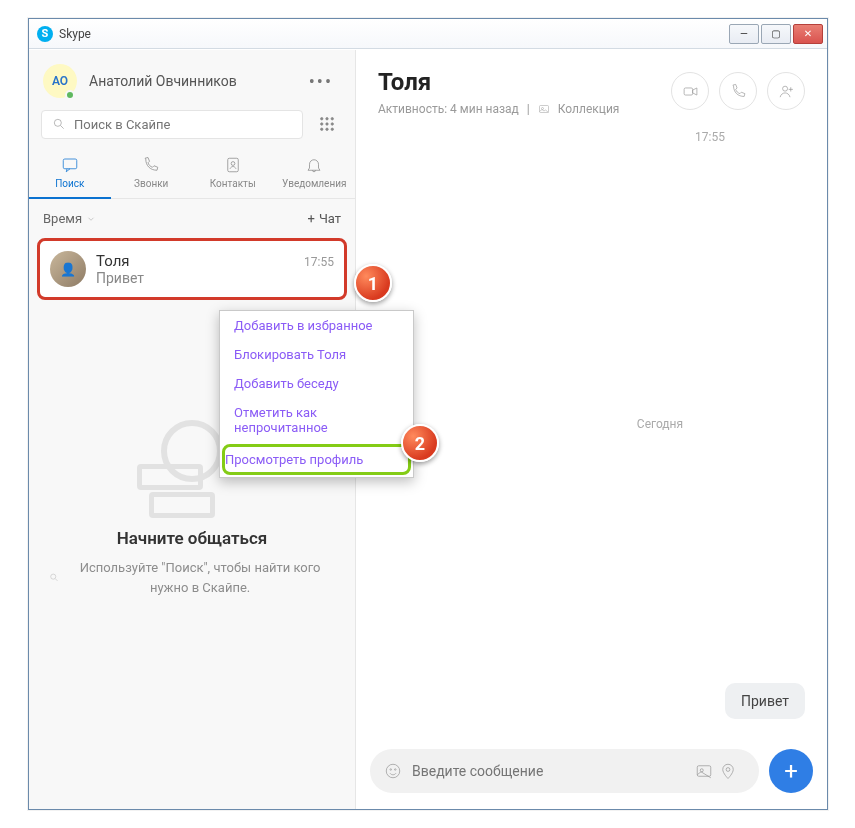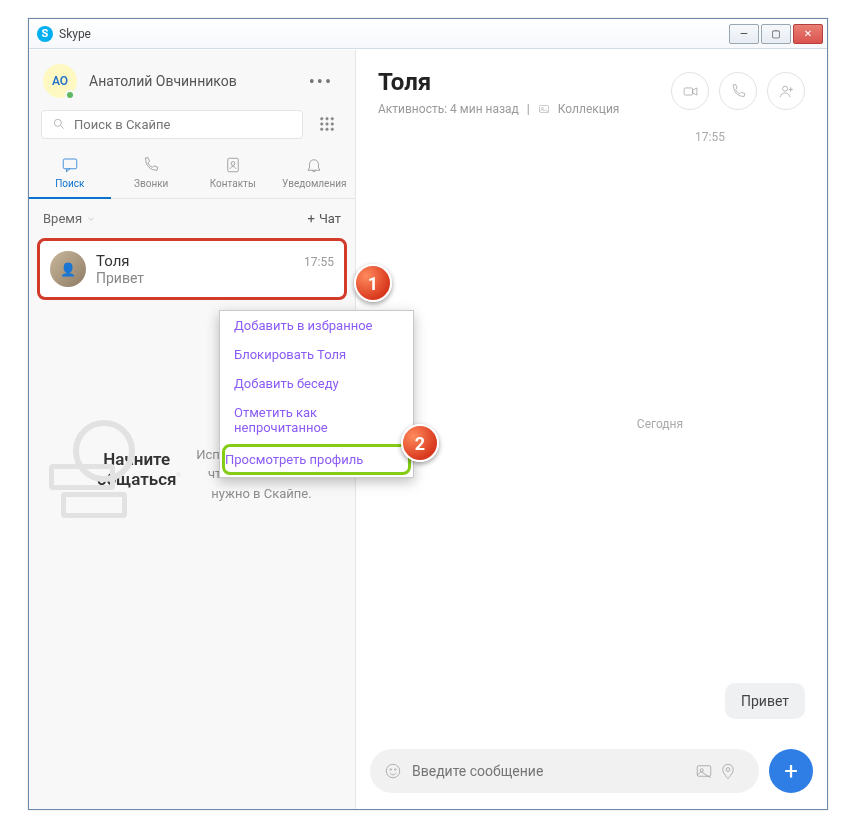--- a/index.html
+++ b/index.html
@@ -48,21 +48,21 @@
   .chat-time { font-size:12px; color:#999;}
   .chat-preview { font-size:14px; color:#888;}
 
   .marker { position:absolute; width:38px; height:38px; border-radius:50%; background: radial-gradient(circle at 30% 30%, #ff8a5c, #d93a1f 70%); border:2px solid #fff; box-shadow:0 2px 5px rgba(0,0,0,.4); display:flex; align-items:center; justify-content:center; color:#fff; font-weight:bold; font-size:18px; z-index:50;}
 
   
   .ctx { position:absolute; left:190px; top:260px; width:195px; background:#fff; border:1px solid #c9c9c9; box-shadow:0 4px 12px rgba(0,0,0,.25); font-size:13px; color:#8b5cf6; z-index:40;}
   .ctx-item { padding:7px 14px; cursor:pointer;}
   .ctx-item.outlined { border:3px solid #84cc16; border-radius:8px; margin:2px; padding:5px 0;}
 
-  .empty { display:flex; align-items:center; text-align:center; padding: 120px 20px 0; color:#8d8d8d;}
+  .empty { display:flex; flex-direction:column; align-items:center; text-align:center; padding: 120px 20px 0; color:#8d8d8d;}
   .empty-illus { width:110px; height:90px; margin-bottom:18px; position:relative;}
   .empty-illus .ring { position:absolute; top:0; left:24px; width:62px; height:62px; border:6px solid #e2e2e2; border-radius:50%;}
   .empty-illus .box { position:absolute; border:5px solid #e2e2e2; border-radius:4px;}
   .empty-illus .b1 { top:44px; left:0; width:66px; height:26px;}
   .empty-illus .b2 { top:72px; left:12px; width:66px; height:26px;}
   .empty h3 { font-size:17px; color:#333; font-weight:600; margin-bottom:10px;}
   .empty p { font-size:13px; line-height:1.5;}
   .empty .mag { display:inline-flex; align-items:center; gap:6px;}
 
   

